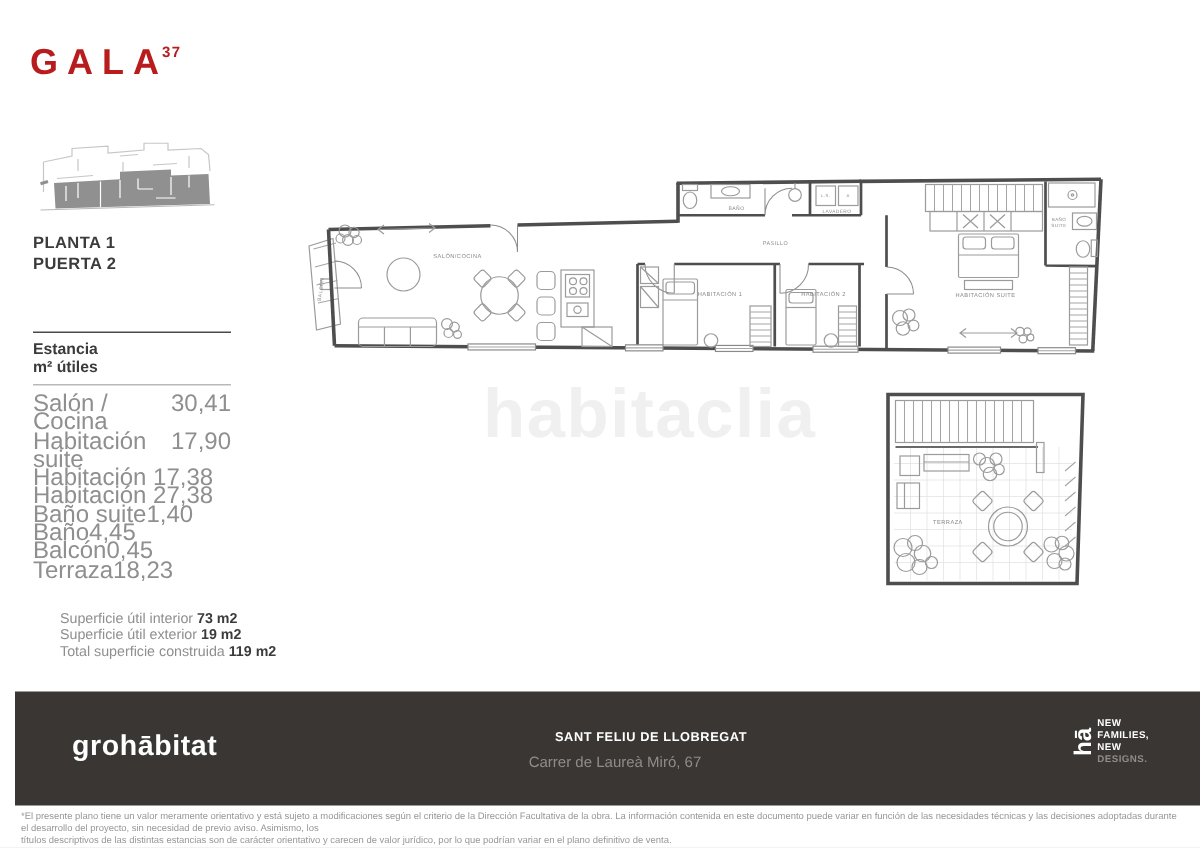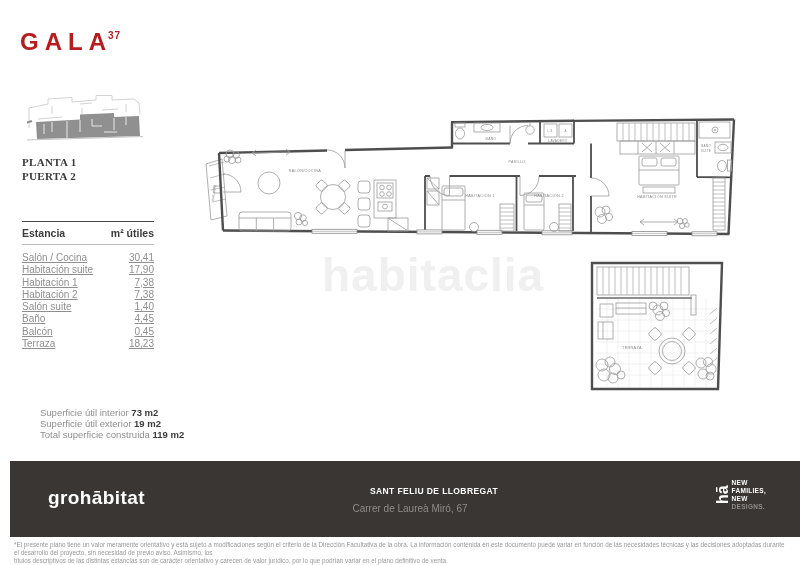--- a/index.html
+++ b/index.html
@@ -5,28 +5,28 @@
   html,body{margin:0;padding:0;background:#e9e9e9;}
   .page{position:relative;width:800px;height:565px;background:#ffffff;overflow:hidden;
         font-family:"Liberation Sans",sans-serif;margin:0 auto;}
   
   .gala{position:absolute;left:20px;top:28px;font-weight:bold;font-size:24px;
         letter-spacing:6px;color:#b91c1c;}
   .gala sup{font-size:10px;letter-spacing:1px;position:relative;top:-2px;margin-left:-4px;}
   
   .siteplan{position:absolute;left:22px;top:92px;width:130px;height:62px;}
   .planta{position:absolute;left:22px;top:156px;font-size:11px;font-weight:bold;
-          color:#3b3b3b;line-height:13.5px;letter-spacing:.3px;font-family:Liberation Serif, serif;}
+          color:#3b3b3b;line-height:13.5px;letter-spacing:.3px;}
   .features{position:absolute;left:22px;top:186px;font-size:10px;color:#8f8f8f;line-height:12.3px;}
   .features b{color:#3b3b3b;}
   .rtable{position:absolute;left:22px;top:221px;width:132px;}
   .thead{display:flex;justify-content:space-between;border-top:1px solid #4a4a4a;
-         border-bottom:1px solid #b9b9b9;padding:5px 0;font-size:10.5px;font-weight:bold;color:#3b3b3b;}
+         border-bottom:1px solid #b9b9b9;padding:5px 0;font-size:10.5px;font-weight:bold;color:#3b3b3b;flex-direction:column;}
   .tbody{margin-top:7px;}
-  .trow{display:flex;justify-content:space-between;font-size:10px;color:#8f8f8f;line-height:12.3px;text-decoration:underline;}
+  .trow{display:flex;justify-content:flex-start;font-size:16px;color:#8f8f8f;line-height:12.3px;}
   .summary{position:absolute;left:40px;top:407px;font-size:9.5px;color:#8f8f8f;line-height:11px;}
   .summary b{color:#3b3b3b;}
   
   .mainplan{position:absolute;left:202px;top:96px;width:545px;height:150px;}
   .terraza{position:absolute;left:588px;top:252px;width:150px;height:150px;}
   .watermark{position:absolute;left:322px;top:248px;font-size:46px;font-weight:bold;
              letter-spacing:1px;color:#f0f0f0;user-select:none;}
   svg text{font-family:"Liberation Sans",sans-serif;fill:#8a8a8a;letter-spacing:.3px;}
   .wall{stroke:#4e4e4e;stroke-width:2.4;fill:none;}
   .iwall{stroke:#4e4e4e;stroke-width:1.8;fill:none;}
@@ -93,21 +93,21 @@
         </div>
       <div class="trow">
           <span>Habitación 1</span>
           <span>7,38</span>
         </div>
       <div class="trow">
           <span>Habitación 2</span>
           <span>7,38</span>
         </div>
       <div class="trow">
-          <span>Salón suite</span>
+          <span>Baño suite</span>
           <span>1,40</span>
         </div>
       <div class="trow">
           <span>Baño</span>
           <span>4,45</span>
         </div>
       <div class="trow">
           <span>Balcón</span>
           <span>0,45</span>
         </div>

